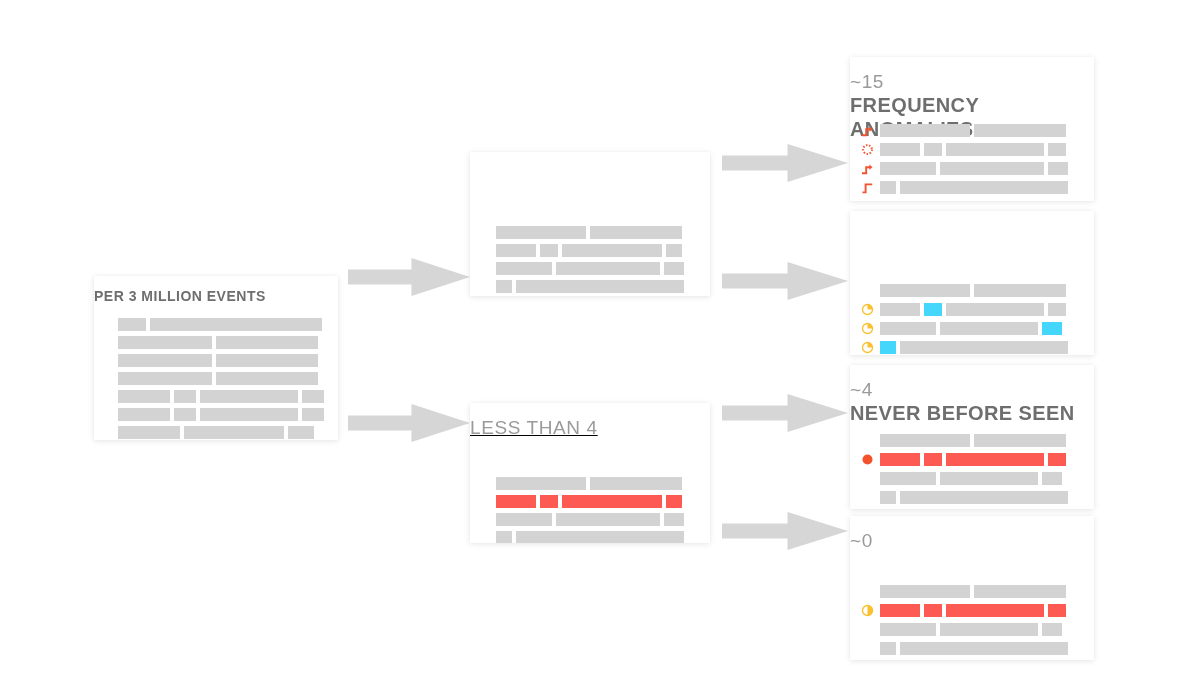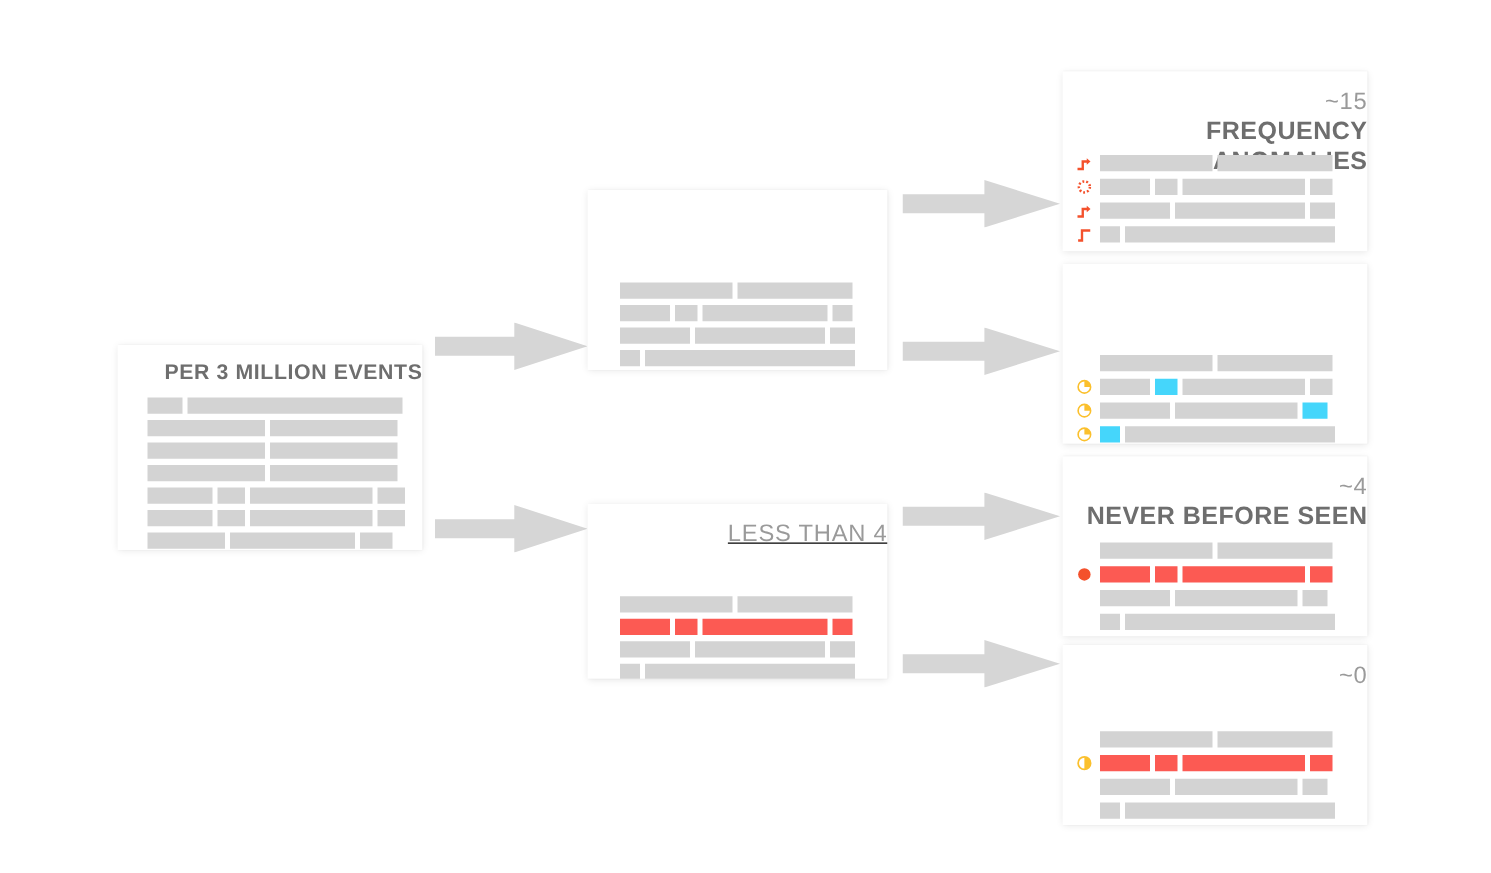--- a/index.html
+++ b/index.html
@@ -22,42 +22,42 @@
   
   .card {
     position: absolute;
     background: #ffffff;
     box-shadow: 0 1px 6px rgba(0,0,0,0.10), 0 0 1px rgba(0,0,0,0.06);
     box-sizing: border-box;
     overflow: hidden;
   }
 
   .card-head {
-    text-align: right;
+    text-align: left;
     padding-top: 14px;
   }
   .head-sub {
     display: block;
     font-size: 19px;
     color: #9a9a9a;
     letter-spacing: 0.6px;
     line-height: 1.15;
     font-weight: 400;
   }
   .head-main {
     display: block;
     font-size: 20px;
     font-weight: bold;
     color: #6e6e6e;
     letter-spacing: 0.4px;
     line-height: 1.2;
   }
   .head-single {
     display: block;
-    font-size: 17px;
+    font-size: 14px;
     font-weight: bold;
     color: #6e6e6e;
     letter-spacing: 0.5px;
   }
 
   
   .rows {
     position: absolute;
     left: 0;
     right: 0;

